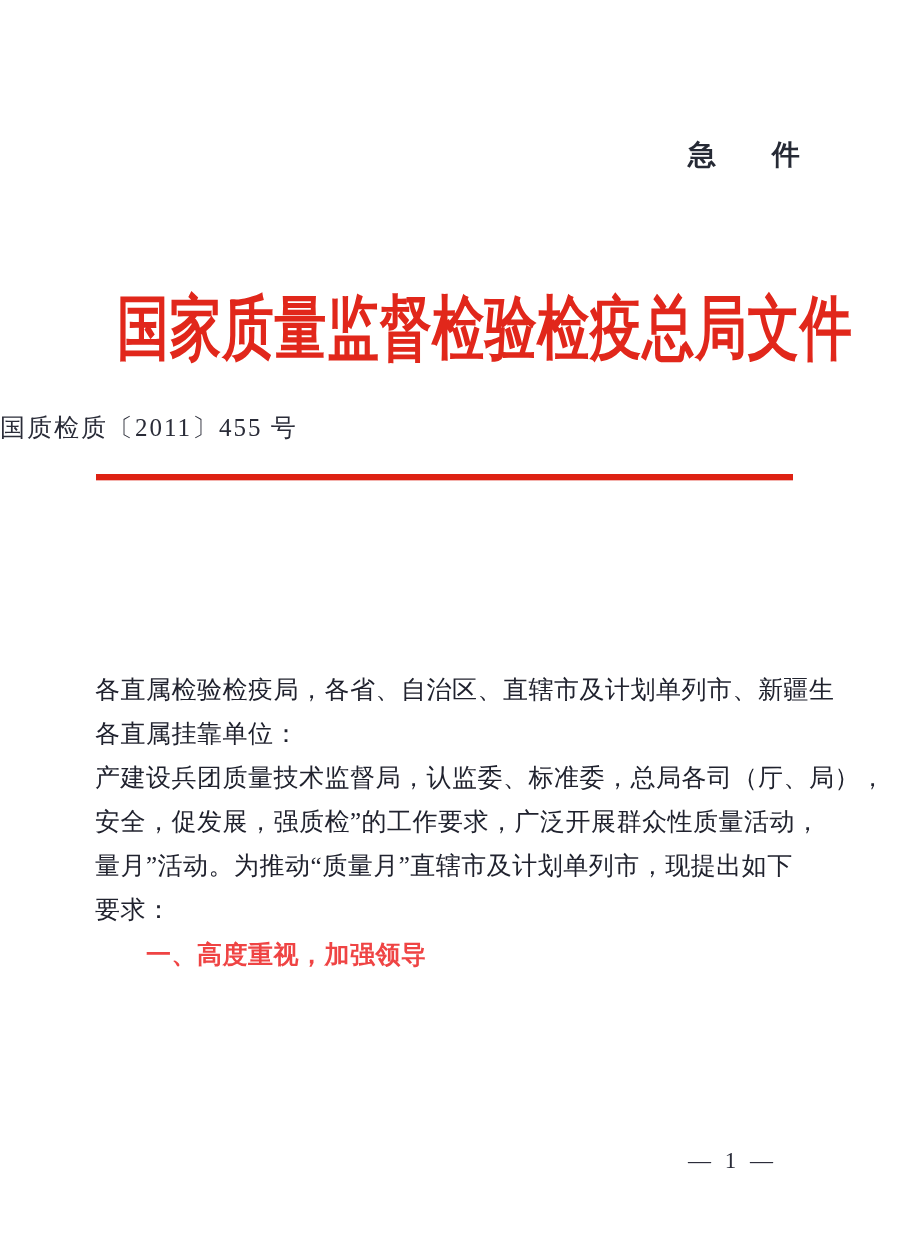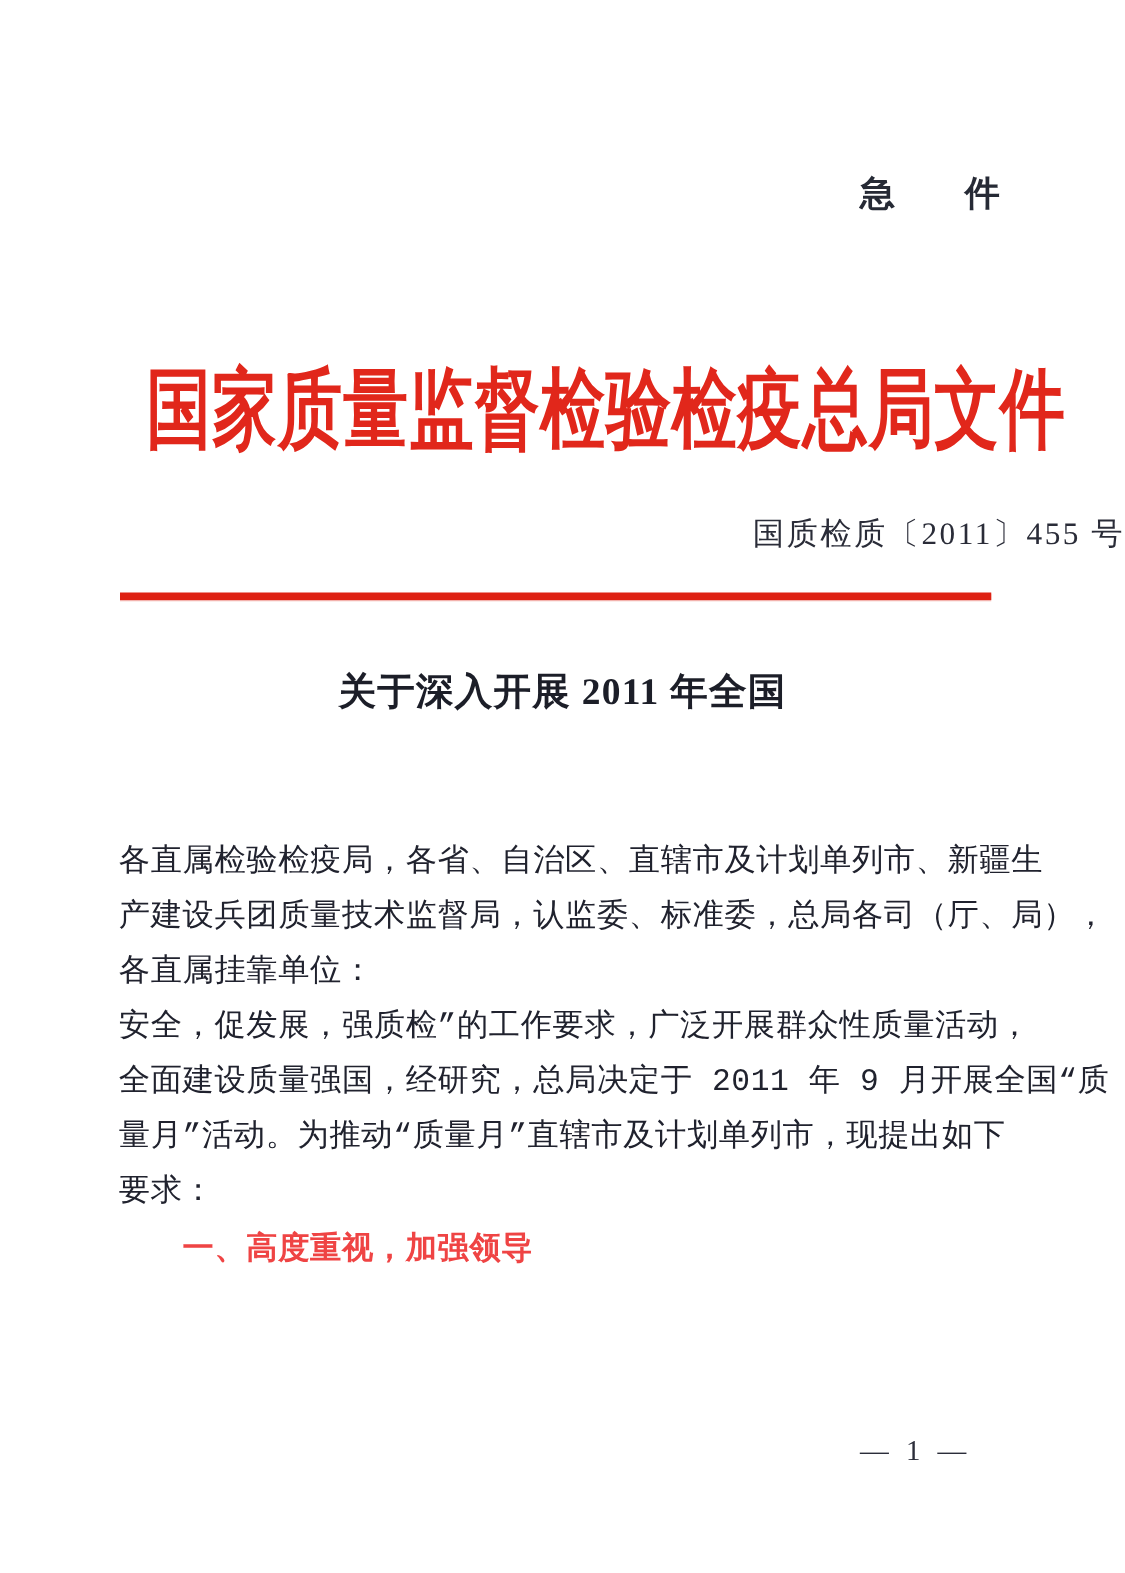--- a/index.html
+++ b/index.html
@@ -38,21 +38,21 @@
     white-space: nowrap;
     transform: scaleX(0.74);
     transform-origin: 50% 50%;
     letter-spacing: 1px;
   }
   .docnum {
     position: absolute;
     left: 0;
     top: 410px;
     width: 100%;
-    text-align: right;
+    text-align: left;
     font-size: 25px;
     line-height: 36px;
     color: #2a2c38;
     letter-spacing: 2px;
   }
   .divider {
     position: absolute;
     left: 96px;
     top: 474px;
     width: 697px;
@@ -75,21 +75,21 @@
   .body-block {
     position: absolute;
     left: 95px;
     top: 668px;
     width: 712px;
     font-size: 25px;
     line-height: 44px;
     color: #20222e;
     letter-spacing: 0.5px;
   }
-  .line { white-space: nowrap; font-family: Liberation Mono, monospace; }
+  .line { white-space: nowrap; }
   .line.indent { padding-left: 51px; }
   .line.heading {
     font-family: "Liberation Sans", "DejaVu Sans", sans-serif;
     font-weight: bold;
     color: #ef4444;
   }
   .pagenum {
     position: absolute;
     left: 688px;
     top: 1147px;
@@ -107,29 +107,27 @@
 
   <div class="urgent">急 件</div>
 
   <div class="masthead">国家质量监督检验检疫总局文件</div>
 
   <div class="docnum">国质检质〔2011〕455 号</div>
 
   <div class="divider"></div>
 
   <div class="title-block">
-    <div>关于深入开展 2011 年全国</div>
   </div>
 
   <div class="body-block">
     <div class="line">各直属检验检疫局，各省、自治区、直辖市及计划单列市、新疆生</div>
+    <div class="line">各直属挂靠单位：</div>
     <div class="line">产建设兵团质量技术监督局，认监委、标准委，总局各司（厅、局），</div>
-    <div class="line">各直属挂靠单位：</div>
     <div class="line">安全，促发展，强质检”的工作要求，广泛开展群众性质量活动，</div>
-    <div class="line">全面建设质量强国，经研究，总局决定于 2011 年 9 月开展全国“质</div>
     <div class="line">量月”活动。为推动“质量月”直辖市及计划单列市，现提出如下</div>
     <div class="line">要求：</div>
     <div class="line indent heading">一、高度重视，加强领导</div>
   </div>
 
   <div class="pagenum">— 1 —</div>
 
 </div>
 
 </body></html>

